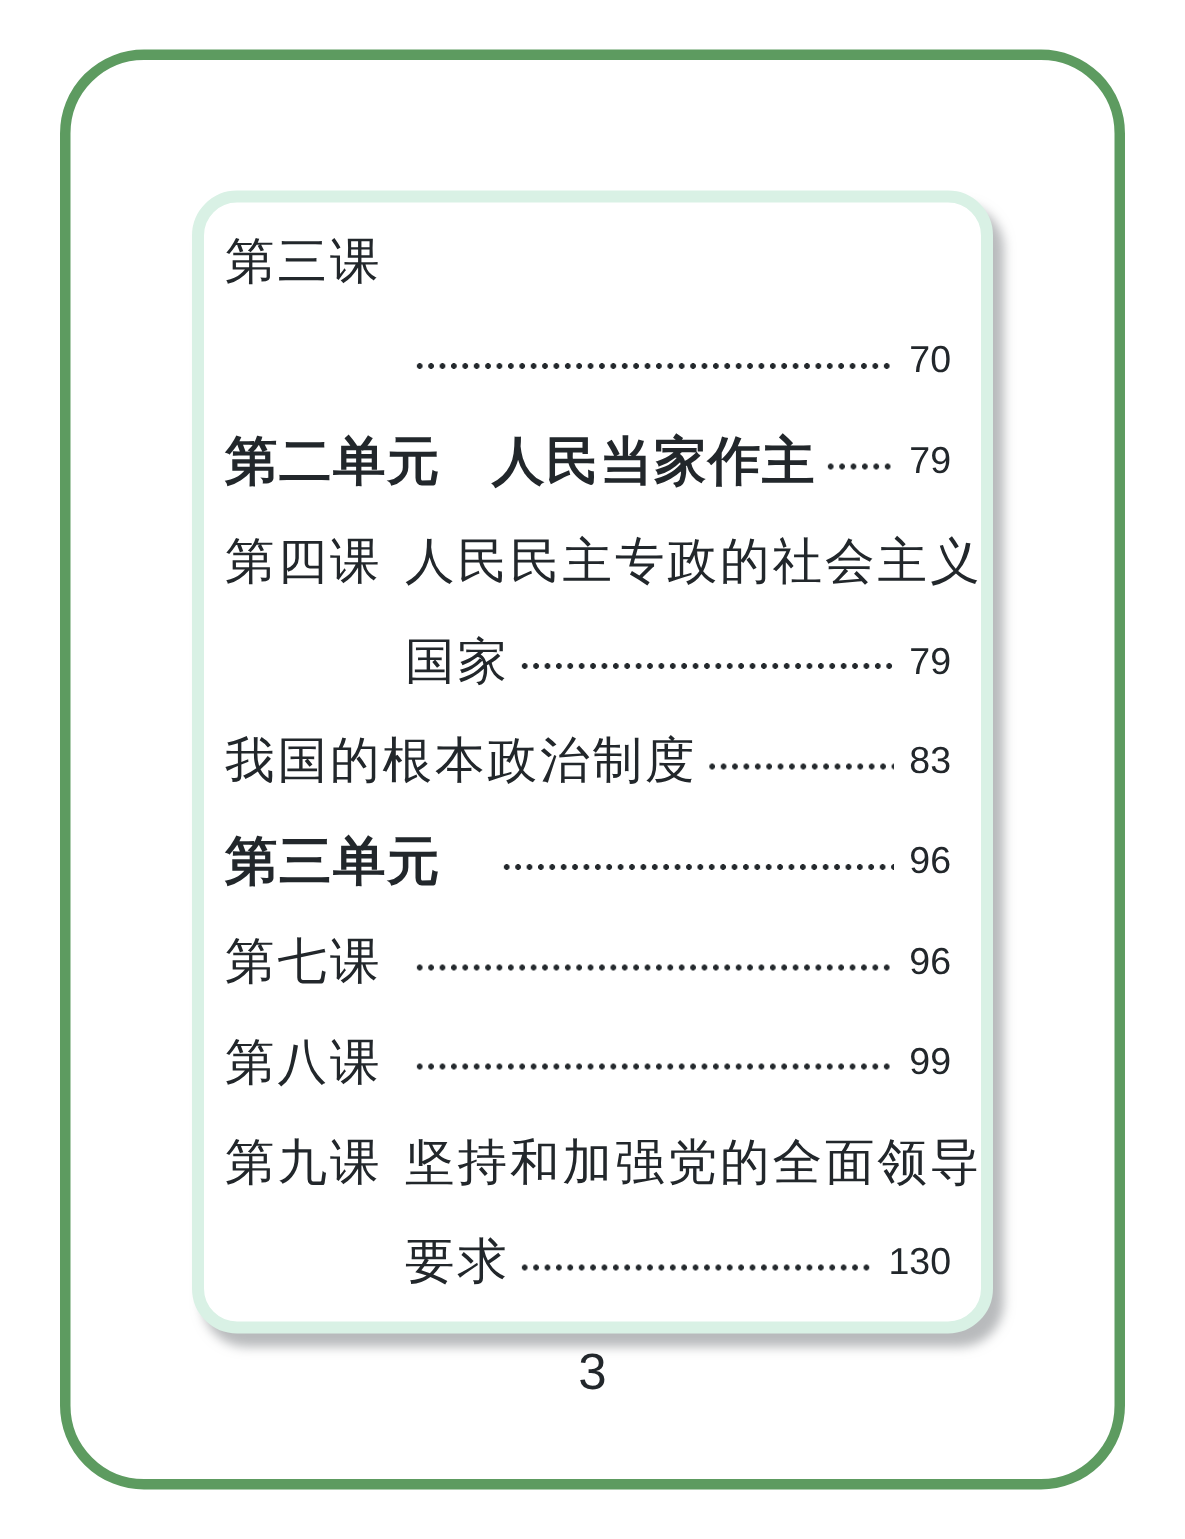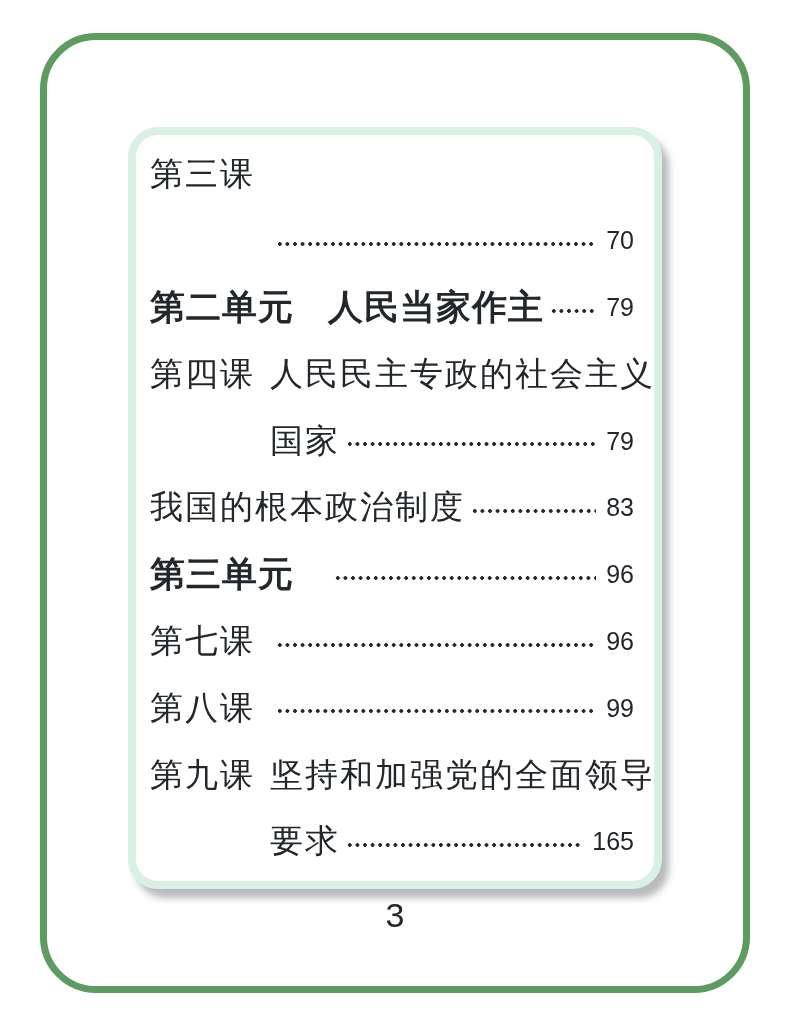--- a/index.html
+++ b/index.html
@@ -159,18 +159,18 @@
 
   <div class="toc-row">
     <span class="label">第九课</span>
     <span class="title">坚持和加强党的全面领导</span>
   </div>
 
   <div class="toc-row">
     <span class="spacer"></span>
     <span class="word">要求</span>
     <span class="dot-leader"></span>
-    <span class="pagenum">165</span>
+    <span class="pagenum">130</span>
   </div>
 
 </div>
 
 <div class="footer-pagenum">3</div>
 
 </body></html>

